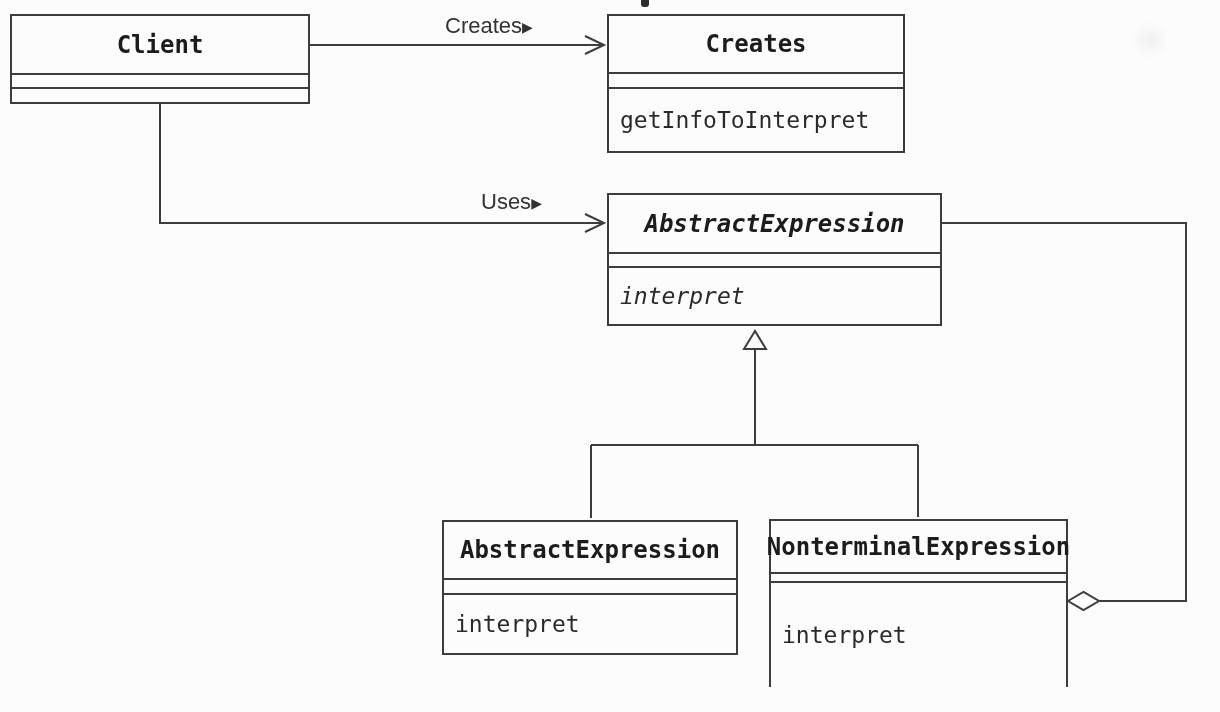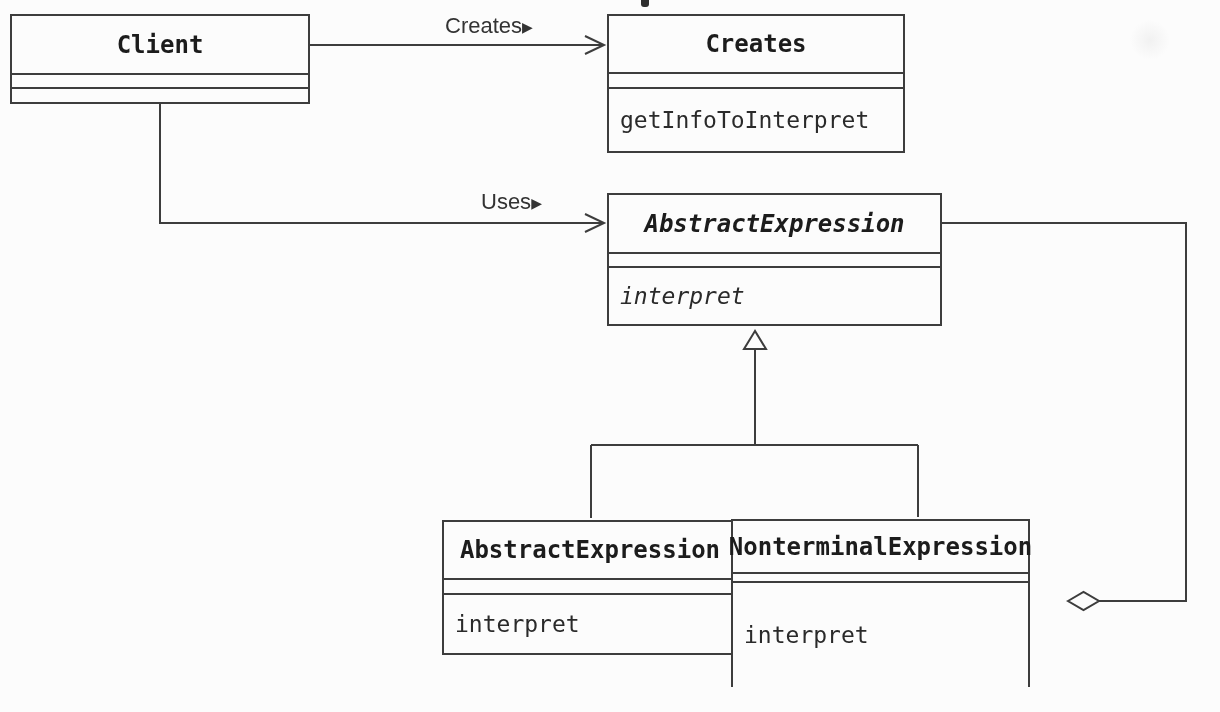--- a/index.html
+++ b/index.html
@@ -104,21 +104,21 @@
     <div class="compartment" style="height:14px"></div>
     <div class="compartment member italic grow">interpret</div>
   </div>
 
   <div class="uml-box" style="left:442px;top:520px;width:296px;height:135px">
     <div class="compartment title" style="height:56px">AbstractExpression</div>
     <div class="compartment" style="height:15px"></div>
     <div class="compartment member grow">interpret</div>
   </div>
 
-  <div class="uml-box cut-bottom" style="left:731px;top:519px;width:299px;height:168px">
+  <div class="uml-box cut-bottom" style="left:769px;top:519px;width:299px;height:168px">
     <div class="compartment title" style="height:51px">NonterminalExpression</div>
     <div class="compartment" style="height:9px"></div>
     <div class="compartment member grow">interpret</div>
   </div>
 
   <div class="rel-label" style="left:445px;top:13px">
     <span>Creates</span>
     <span class="marker">▶</span>
   </div>
 

